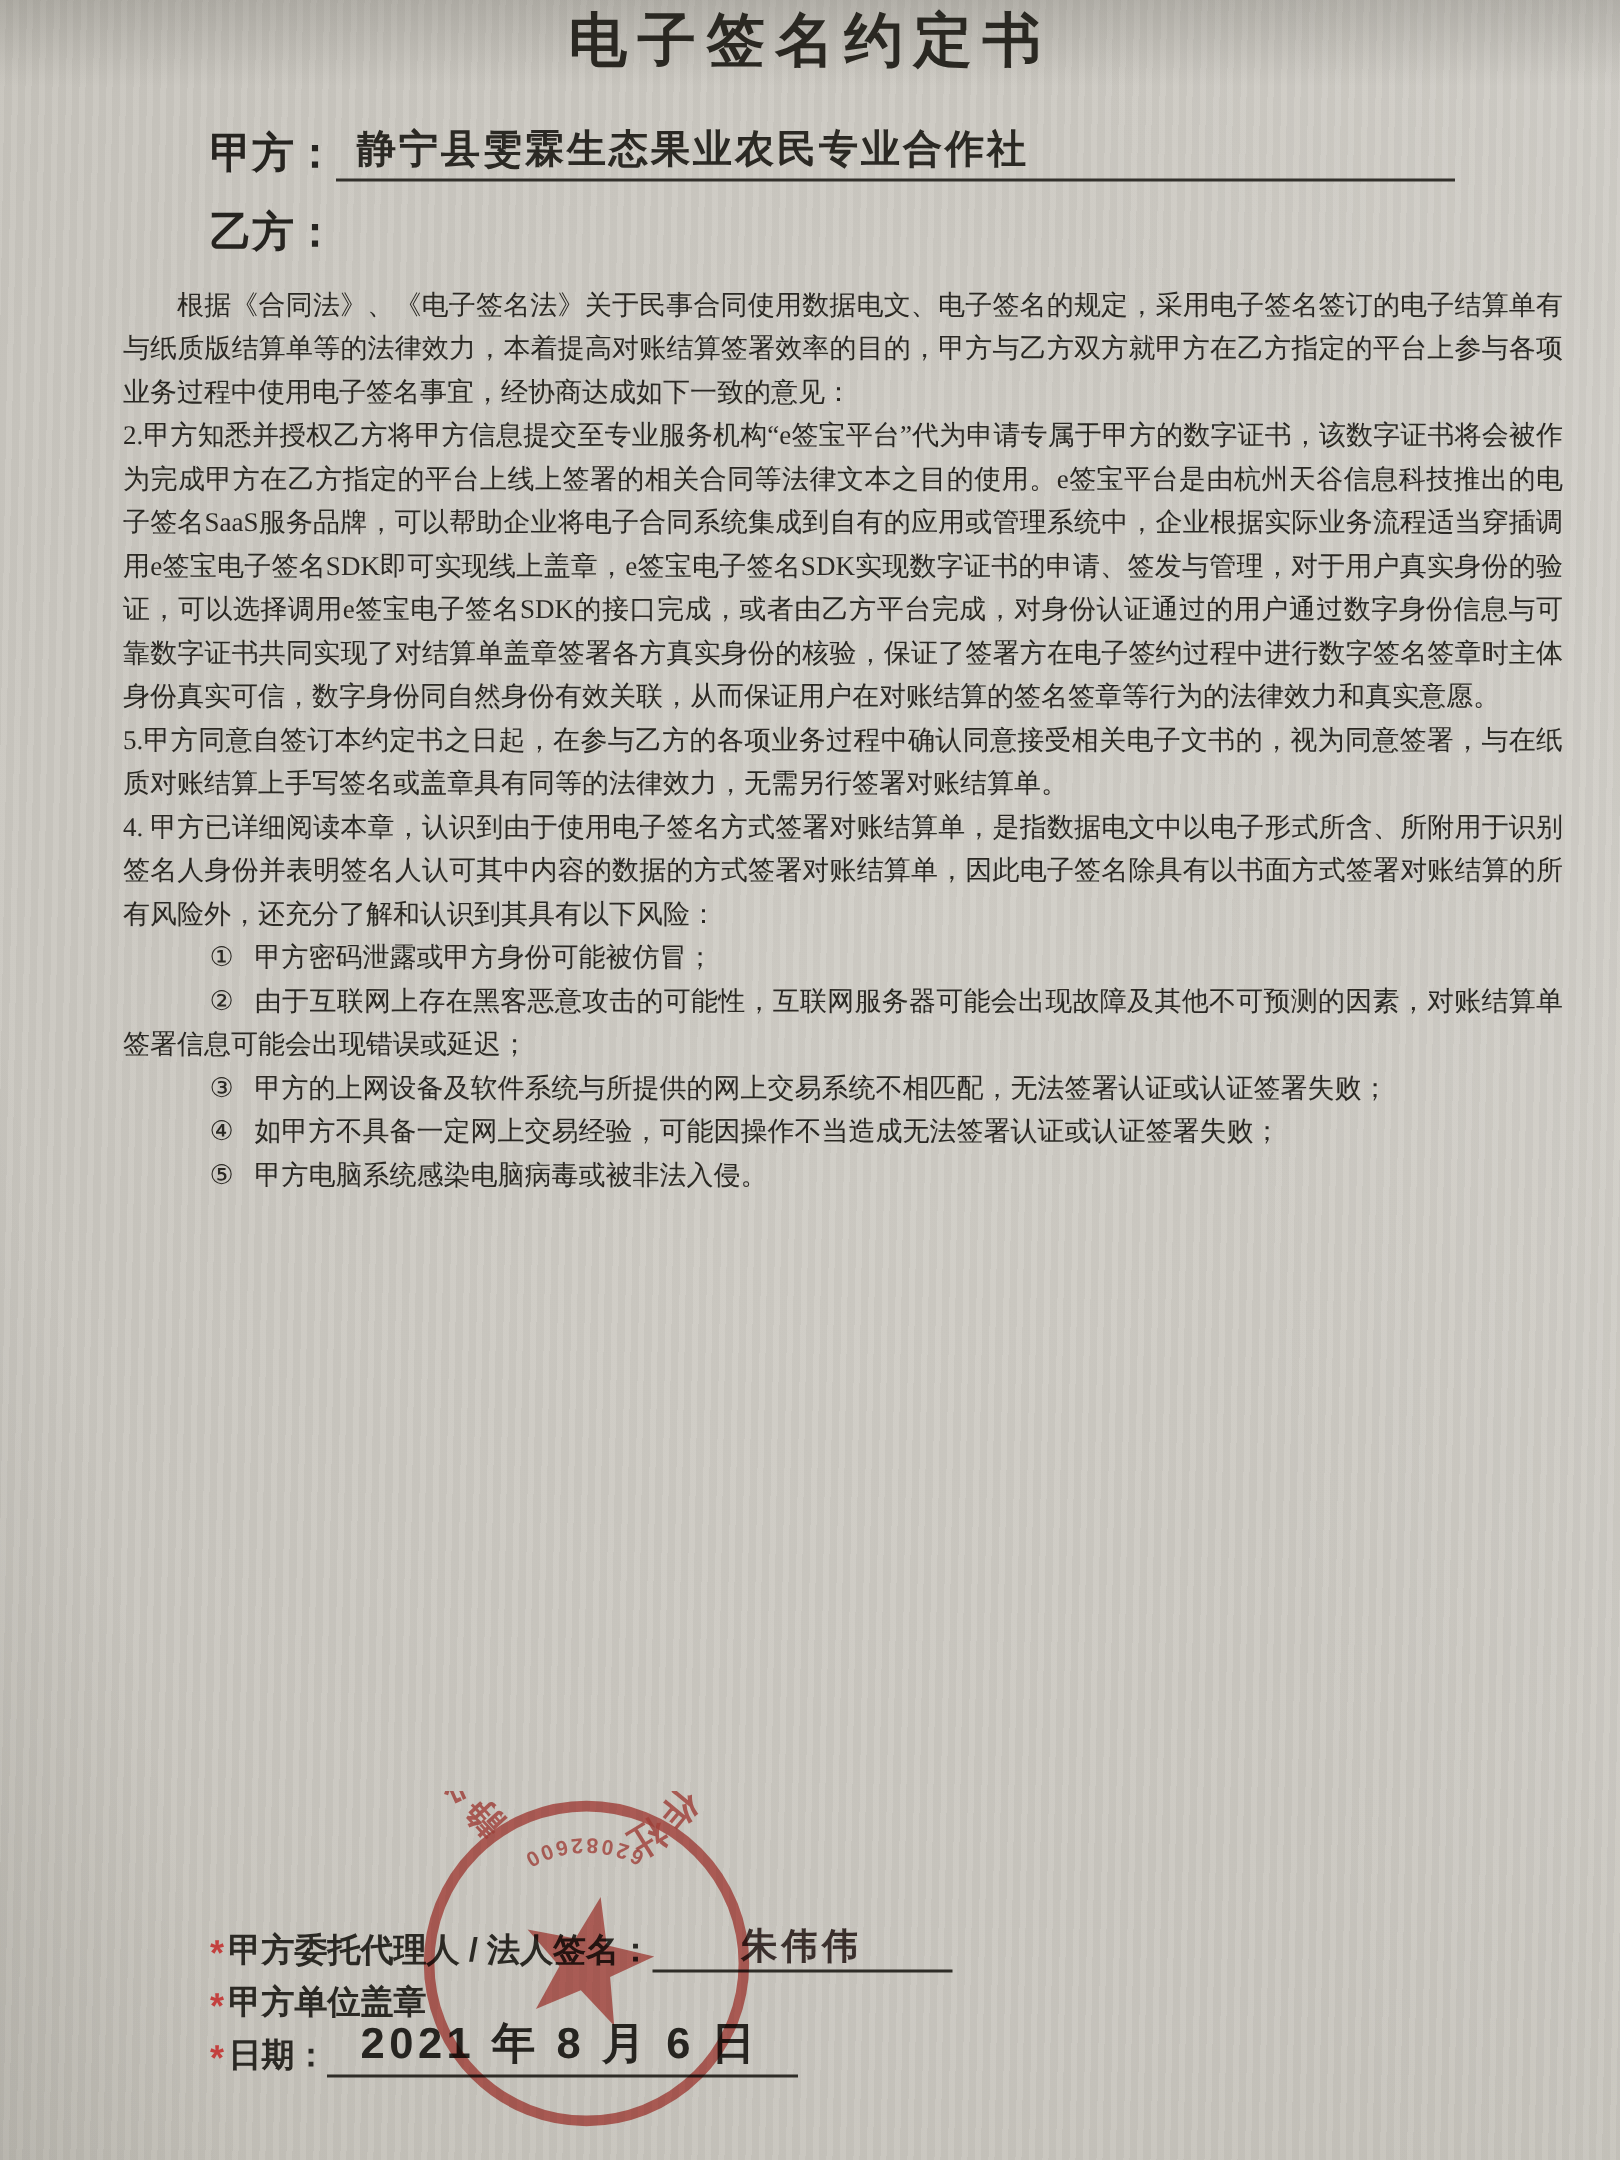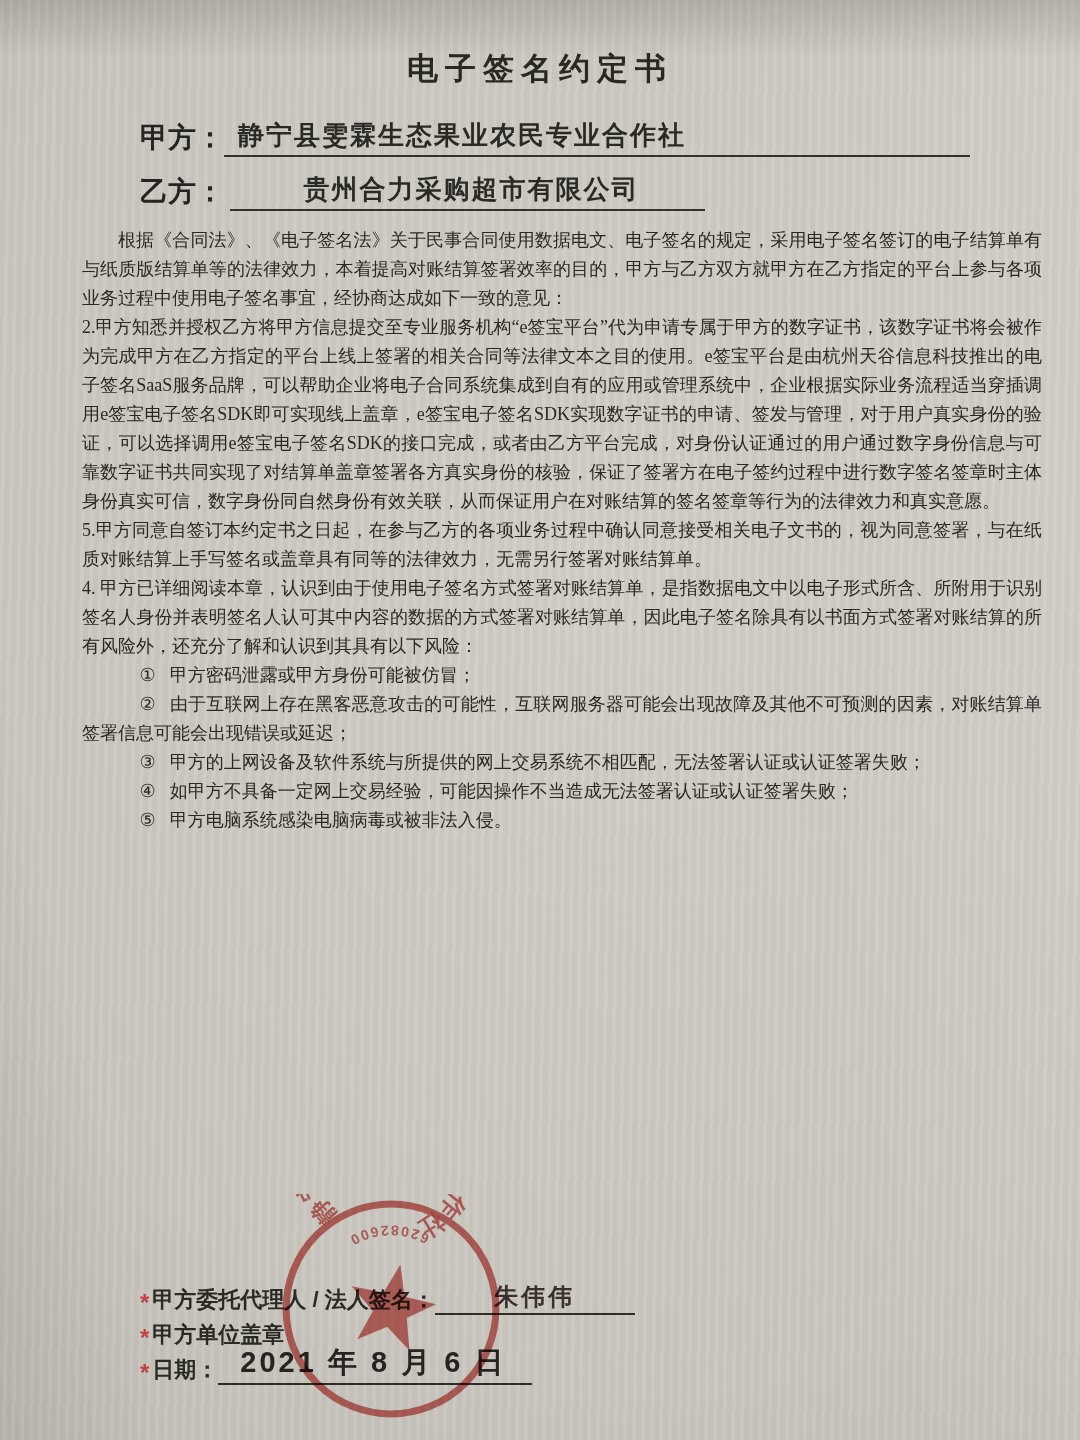--- a/index.html
+++ b/index.html
@@ -12,22 +12,22 @@
     position:relative;width:1080px;height:1440px;overflow:hidden;
     color:#26241f;
     background:
       linear-gradient(180deg, rgba(70,68,60,.20) 0%, rgba(70,68,60,0) 4%),
       linear-gradient(262deg, rgba(255,255,255,.10) 0%, rgba(0,0,0,0) 30%),
       linear-gradient(78deg, rgba(0,0,0,.06) 0%, rgba(0,0,0,0) 12%),
       repeating-linear-gradient(91deg, rgba(255,255,255,.03) 0 4px, rgba(40,40,35,.03) 4px 9px),
       radial-gradient(150% 130% at 58% 40%, #d2cfc8 0%, #cac7c0 42%, #bcb9b0 74%, #a5a299 100%);
   }
   .title{
-    margin:0;padding-top:48px;text-align:center;
-    font-size:31px;font-weight:bold;letter-spacing:7px;
+    margin:0;text-align:center;
+    font-size:39px;font-weight:bold;letter-spacing:7px;
     color:#2a2822;
   }
   .parties{margin:28px 110px 0 140px;}
   .party-row{display:flex;align-items:center;margin-bottom:15px;}
   .party-label{
     font-family:"Liberation Sans","DejaVu Sans",sans-serif;
     font-weight:bold;font-size:28px;white-space:nowrap;color:#262420;
   }
   .party-value{
     border-bottom:2px solid #33312c;
@@ -73,21 +73,20 @@
 
   <h1 class="title">电子签名约定书</h1>
 
   <div class="parties">
     <div class="party-row">
       <span class="party-label">甲方：</span>
       <span class="party-value full">静宁县雯霖生态果业农民专业合作社</span>
     </div>
     <div class="party-row">
       <span class="party-label">乙方：</span>
-      <span class="party-value fixed">贵州合力采购超市有限公司</span>
     </div>
   </div>
 
   <div class="body-text">
     <p class="indent">根据《合同法》、《电子签名法》关于民事合同使用数据电文、电子签名的规定，采用电子签名签订的电子结算单有与纸质版结算单等的法律效力，本着提高对账结算签署效率的目的，甲方与乙方双方就甲方在乙方指定的平台上参与各项业务过程中使用电子签名事宜，经协商达成如下一致的意见：</p>
     <p>2.甲方知悉并授权乙方将甲方信息提交至专业服务机构“e签宝平台”代为申请专属于甲方的数字证书，该数字证书将会被作为完成甲方在乙方指定的平台上线上签署的相关合同等法律文本之目的使用。e签宝平台是由杭州天谷信息科技推出的电子签名SaaS服务品牌，可以帮助企业将电子合同系统集成到自有的应用或管理系统中，企业根据实际业务流程适当穿插调用e签宝电子签名SDK即可实现线上盖章，e签宝电子签名SDK实现数字证书的申请、签发与管理，对于用户真实身份的验证，可以选择调用e签宝电子签名SDK的接口完成，或者由乙方平台完成，对身份认证通过的用户通过数字身份信息与可靠数字证书共同实现了对结算单盖章签署各方真实身份的核验，保证了签署方在电子签约过程中进行数字签名签章时主体身份真实可信，数字身份同自然身份有效关联，从而保证用户在对账结算的签名签章等行为的法律效力和真实意愿。</p>
     <p>5.甲方同意自签订本约定书之日起，在参与乙方的各项业务过程中确认同意接受相关电子文书的，视为同意签署，与在纸质对账结算上手写签名或盖章具有同等的法律效力，无需另行签署对账结算单。</p>
     <p>4. 甲方已详细阅读本章，认识到由于使用电子签名方式签署对账结算单，是指数据电文中以电子形式所含、所附用于识别签名人身份并表明签名人认可其中内容的数据的方式签署对账结算单，因此电子签名除具有以书面方式签署对账结算的所有风险外，还充分了解和认识到其具有以下风险：</p>
 
     <p class="risk"><span class="marker">①</span><span>甲方密码泄露或甲方身份可能被仿冒；</span></p>

